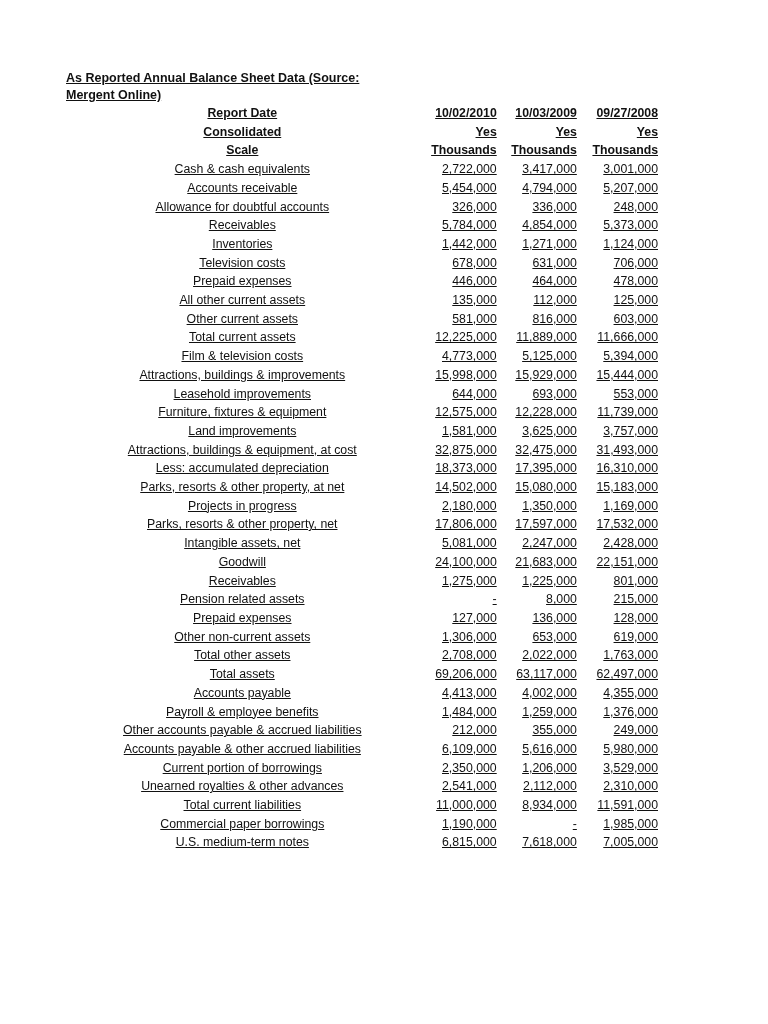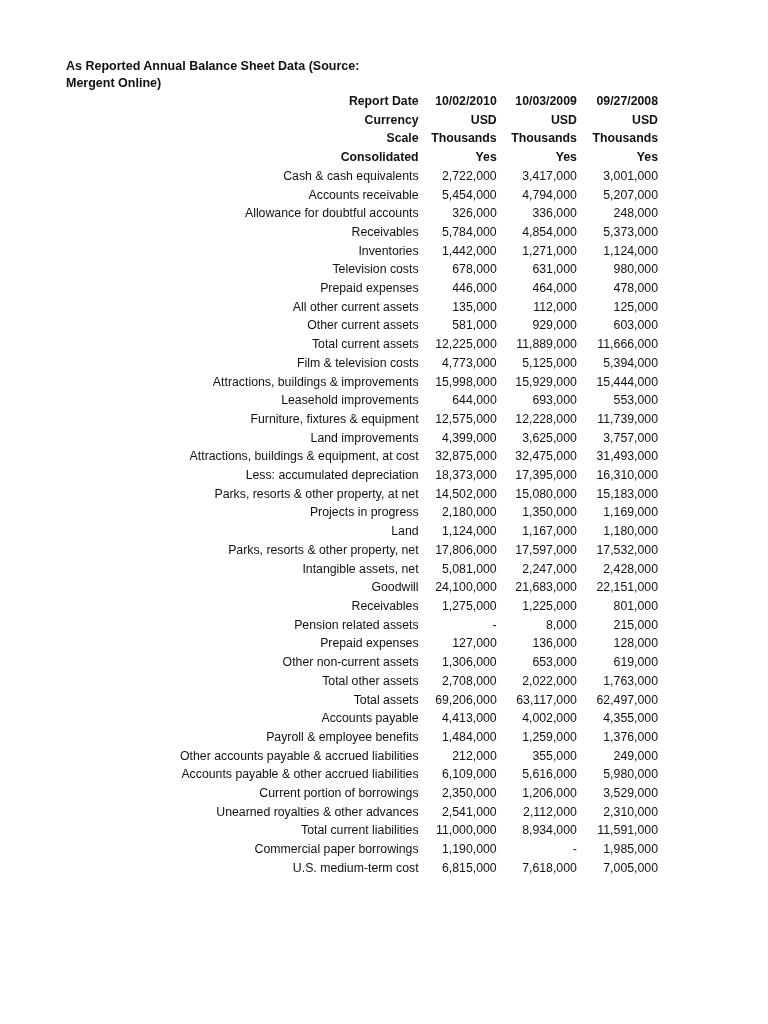--- a/index.html
+++ b/index.html
@@ -11,79 +11,74 @@
       width: 768px;
       height: 1024px;
       position: relative;
       overflow: hidden;
       font-family: "Liberation Sans", sans-serif;
       color: #111111;
     }
     .page {
       position: absolute;
       left: 66px;
-      top: 58px;
+      top: 70px;
       width: 592px;
+      text-decoration: underline;
     }
     .title {
       font-weight: bold;
       font-size: 12.5px;
       line-height: 17px;
       width: 340px;
     }
     table {
       border-collapse: collapse;
       width: 592px;
       font-size: 12.3px;
     }
     td {
       padding: 0;
       height: 18.7px;
       line-height: 18.7px;
       white-space: nowrap;
       vertical-align: middle;
     }
-    td.label { text-align: right; width: 352px; }
+    td.label { text-align: center; width: 352px; }
     td.num { text-align: right; width: 80px; }
     td.num.c1 { width: 78px; }
     td.num.c2 { width: 80px; }
     td.num.c3 { width: 81px; text-align: right; }
     tr.hdr td { font-weight: bold; }
   </style>
 </head>
 <body>
 
 <div class="page">
   <div class="title">As Reported Annual Balance Sheet Data (Source: Mergent Online)</div>
   <table>
     <tbody id="tbody">
         <tr class="hdr">
           <td class="label">Report Date</td>
           <td class="num c1">10/02/2010</td>
           <td class="num c2">10/03/2009</td>
           <td class="num c3">09/27/2008</td>
         </tr>
         <tr class="hdr">
-          <td class="label">Currency</td>
-          <td class="num c1">USD</td>
-          <td class="num c2">USD</td>
-          <td class="num c3">USD</td>
+          <td class="label">Consolidated</td>
+          <td class="num c1">Yes</td>
+          <td class="num c2">Yes</td>
+          <td class="num c3">Yes</td>
         </tr>
         <tr class="hdr">
           <td class="label">Scale</td>
           <td class="num c1">Thousands</td>
           <td class="num c2">Thousands</td>
           <td class="num c3">Thousands</td>
         </tr>
-        <tr class="hdr">
-          <td class="label">Consolidated</td>
-          <td class="num c1">Yes</td>
-          <td class="num c2">Yes</td>
-          <td class="num c3">Yes</td>
-        </tr>
         <tr>
           <td class="label">Cash &amp; cash equivalents</td>
           <td class="num c1">2,722,000</td>
           <td class="num c2">3,417,000</td>
           <td class="num c3">3,001,000</td>
         </tr>
         <tr>
           <td class="label">Accounts receivable</td>
           <td class="num c1">5,454,000</td>
           <td class="num c2">4,794,000</td>
@@ -104,38 +99,38 @@
         <tr>
           <td class="label">Inventories</td>
           <td class="num c1">1,442,000</td>
           <td class="num c2">1,271,000</td>
           <td class="num c3">1,124,000</td>
         </tr>
         <tr>
           <td class="label">Television costs</td>
           <td class="num c1">678,000</td>
           <td class="num c2">631,000</td>
-          <td class="num c3">980,000</td>
+          <td class="num c3">706,000</td>
         </tr>
         <tr>
           <td class="label">Prepaid expenses</td>
           <td class="num c1">446,000</td>
           <td class="num c2">464,000</td>
           <td class="num c3">478,000</td>
         </tr>
         <tr>
           <td class="label">All other current assets</td>
           <td class="num c1">135,000</td>
           <td class="num c2">112,000</td>
           <td class="num c3">125,000</td>
         </tr>
         <tr>
           <td class="label">Other current assets</td>
           <td class="num c1">581,000</td>
-          <td class="num c2">929,000</td>
+          <td class="num c2">816,000</td>
           <td class="num c3">603,000</td>
         </tr>
         <tr>
           <td class="label">Total current assets</td>
           <td class="num c1">12,225,000</td>
           <td class="num c2">11,889,000</td>
           <td class="num c3">11,666,000</td>
         </tr>
         <tr>
           <td class="label">Film &amp; television costs</td>
@@ -156,21 +151,21 @@
           <td class="num c3">553,000</td>
         </tr>
         <tr>
           <td class="label">Furniture, fixtures &amp; equipment</td>
           <td class="num c1">12,575,000</td>
           <td class="num c2">12,228,000</td>
           <td class="num c3">11,739,000</td>
         </tr>
         <tr>
           <td class="label">Land improvements</td>
-          <td class="num c1">4,399,000</td>
+          <td class="num c1">1,581,000</td>
           <td class="num c2">3,625,000</td>
           <td class="num c3">3,757,000</td>
         </tr>
         <tr>
           <td class="label">Attractions, buildings &amp; equipment, at cost</td>
           <td class="num c1">32,875,000</td>
           <td class="num c2">32,475,000</td>
           <td class="num c3">31,493,000</td>
         </tr>
         <tr>
@@ -185,26 +180,20 @@
           <td class="num c2">15,080,000</td>
           <td class="num c3">15,183,000</td>
         </tr>
         <tr>
           <td class="label">Projects in progress</td>
           <td class="num c1">2,180,000</td>
           <td class="num c2">1,350,000</td>
           <td class="num c3">1,169,000</td>
         </tr>
         <tr>
-          <td class="label">Land</td>
-          <td class="num c1">1,124,000</td>
-          <td class="num c2">1,167,000</td>
-          <td class="num c3">1,180,000</td>
-        </tr>
-        <tr>
           <td class="label">Parks, resorts &amp; other property, net</td>
           <td class="num c1">17,806,000</td>
           <td class="num c2">17,597,000</td>
           <td class="num c3">17,532,000</td>
         </tr>
         <tr>
           <td class="label">Intangible assets, net</td>
           <td class="num c1">5,081,000</td>
           <td class="num c2">2,247,000</td>
           <td class="num c3">2,428,000</td>
@@ -293,20 +282,20 @@
           <td class="num c2">8,934,000</td>
           <td class="num c3">11,591,000</td>
         </tr>
         <tr>
           <td class="label">Commercial paper borrowings</td>
           <td class="num c1">1,190,000</td>
           <td class="num c2">-</td>
           <td class="num c3">1,985,000</td>
         </tr>
         <tr>
-          <td class="label">U.S. medium-term cost</td>
+          <td class="label">U.S. medium-term notes</td>
           <td class="num c1">6,815,000</td>
           <td class="num c2">7,618,000</td>
           <td class="num c3">7,005,000</td>
         </tr>
       </tbody>
   </table>
 </div>
 
 </body></html>

